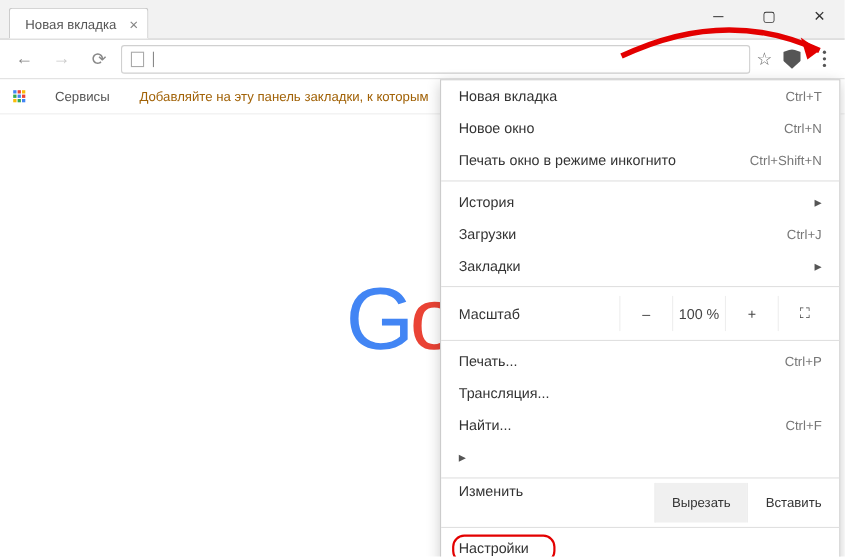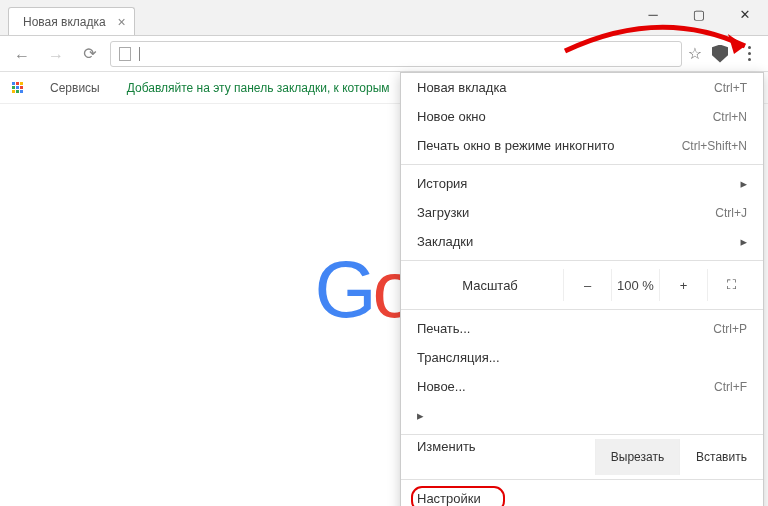--- a/index.html
+++ b/index.html
@@ -190,21 +190,20 @@
     justify-content: space-between;
     padding: 7px 16px;
   }
   .menu-item .short { color: #777; font-size: 12px; }
   .menu-item .arrow { color: #555; }
   .menu-sep { height: 1px; background: #e0e0e0; margin: 4px 0; }
   .zoom-row {
     display: flex;
     align-items: center;
     padding: 4px 8px 4px 16px;
-    text-align: center;
   }
   .zoom-row .lbl { flex: 1; }
   .zoom-seg {
     width: 48px; height: 32px;
     display: flex; align-items: center; justify-content: center;
     border-left: 1px solid #eee;
     color: #444;
   }
   .edit-row {
     display: flex;
@@ -280,21 +279,21 @@
       <span></span>
       <span></span>
       <span></span>
       <span></span>
       <span></span>
       <span></span>
       <span></span>
       <span></span>
   </div>
   <span>Сервисы</span>
-  <span style="color:#15803d">Добавляйте на эту панель закладки, к которым</span>
+  <span style="color:#a16207">Добавляйте на эту панель закладки, к которым</span>
 </div>
 
 <div class="content">
   <div class="google-logo">
     <span>G</span><span>o</span><span>o</span>
   </div>
 </div>
 
 <svg class="red-arrow" viewBox="0 0 200 60">
   <path d="M 5 45 Q 100 0 185 40" stroke="#e30000" stroke-width="5" fill="none"></path>
@@ -337,21 +336,21 @@
   </div>
   <div class="menu-sep"></div>
   <div class="menu-item">
     <span>Печать...</span>
     <span class="short">Ctrl+P</span>
   </div>
   <div class="menu-item">
     <span>Трансляция...</span>
   </div>
   <div class="menu-item">
-    <span>Новое...</span>
+    <span>Найти...</span>
     <span class="short">Ctrl+F</span>
   </div>
   <div class="menu-item">
     <span class="arrow">▸</span>
   </div>
   <div class="menu-sep"></div>
   <div class="edit-row">
     <span class="lbl">Изменить</span>
     <div class="edit-btn active">Вырезать</div>
     <div class="edit-btn">Вставить</div>

